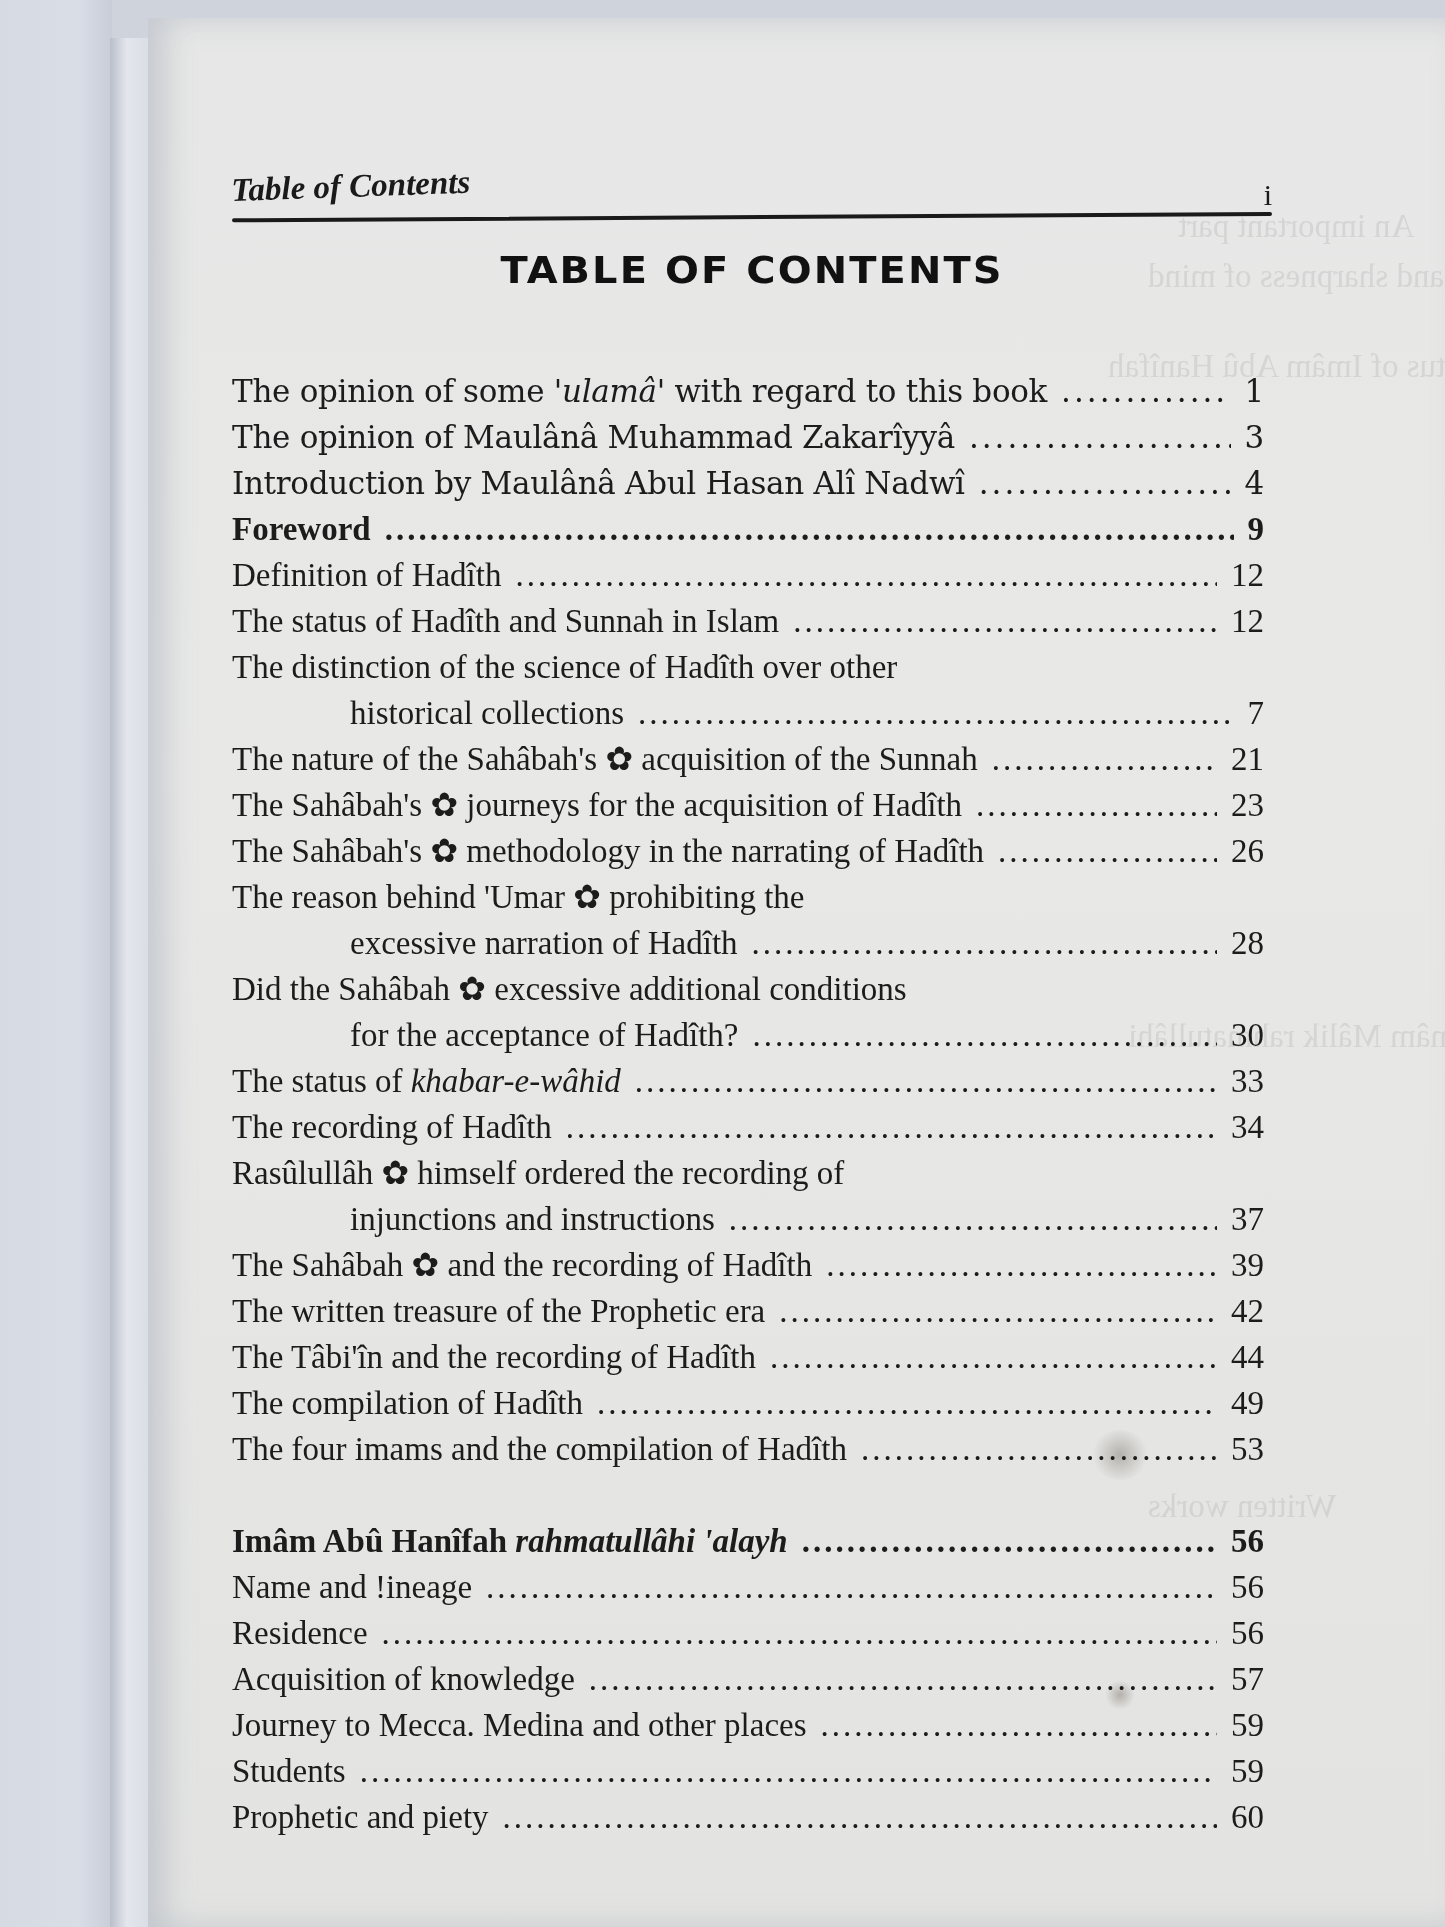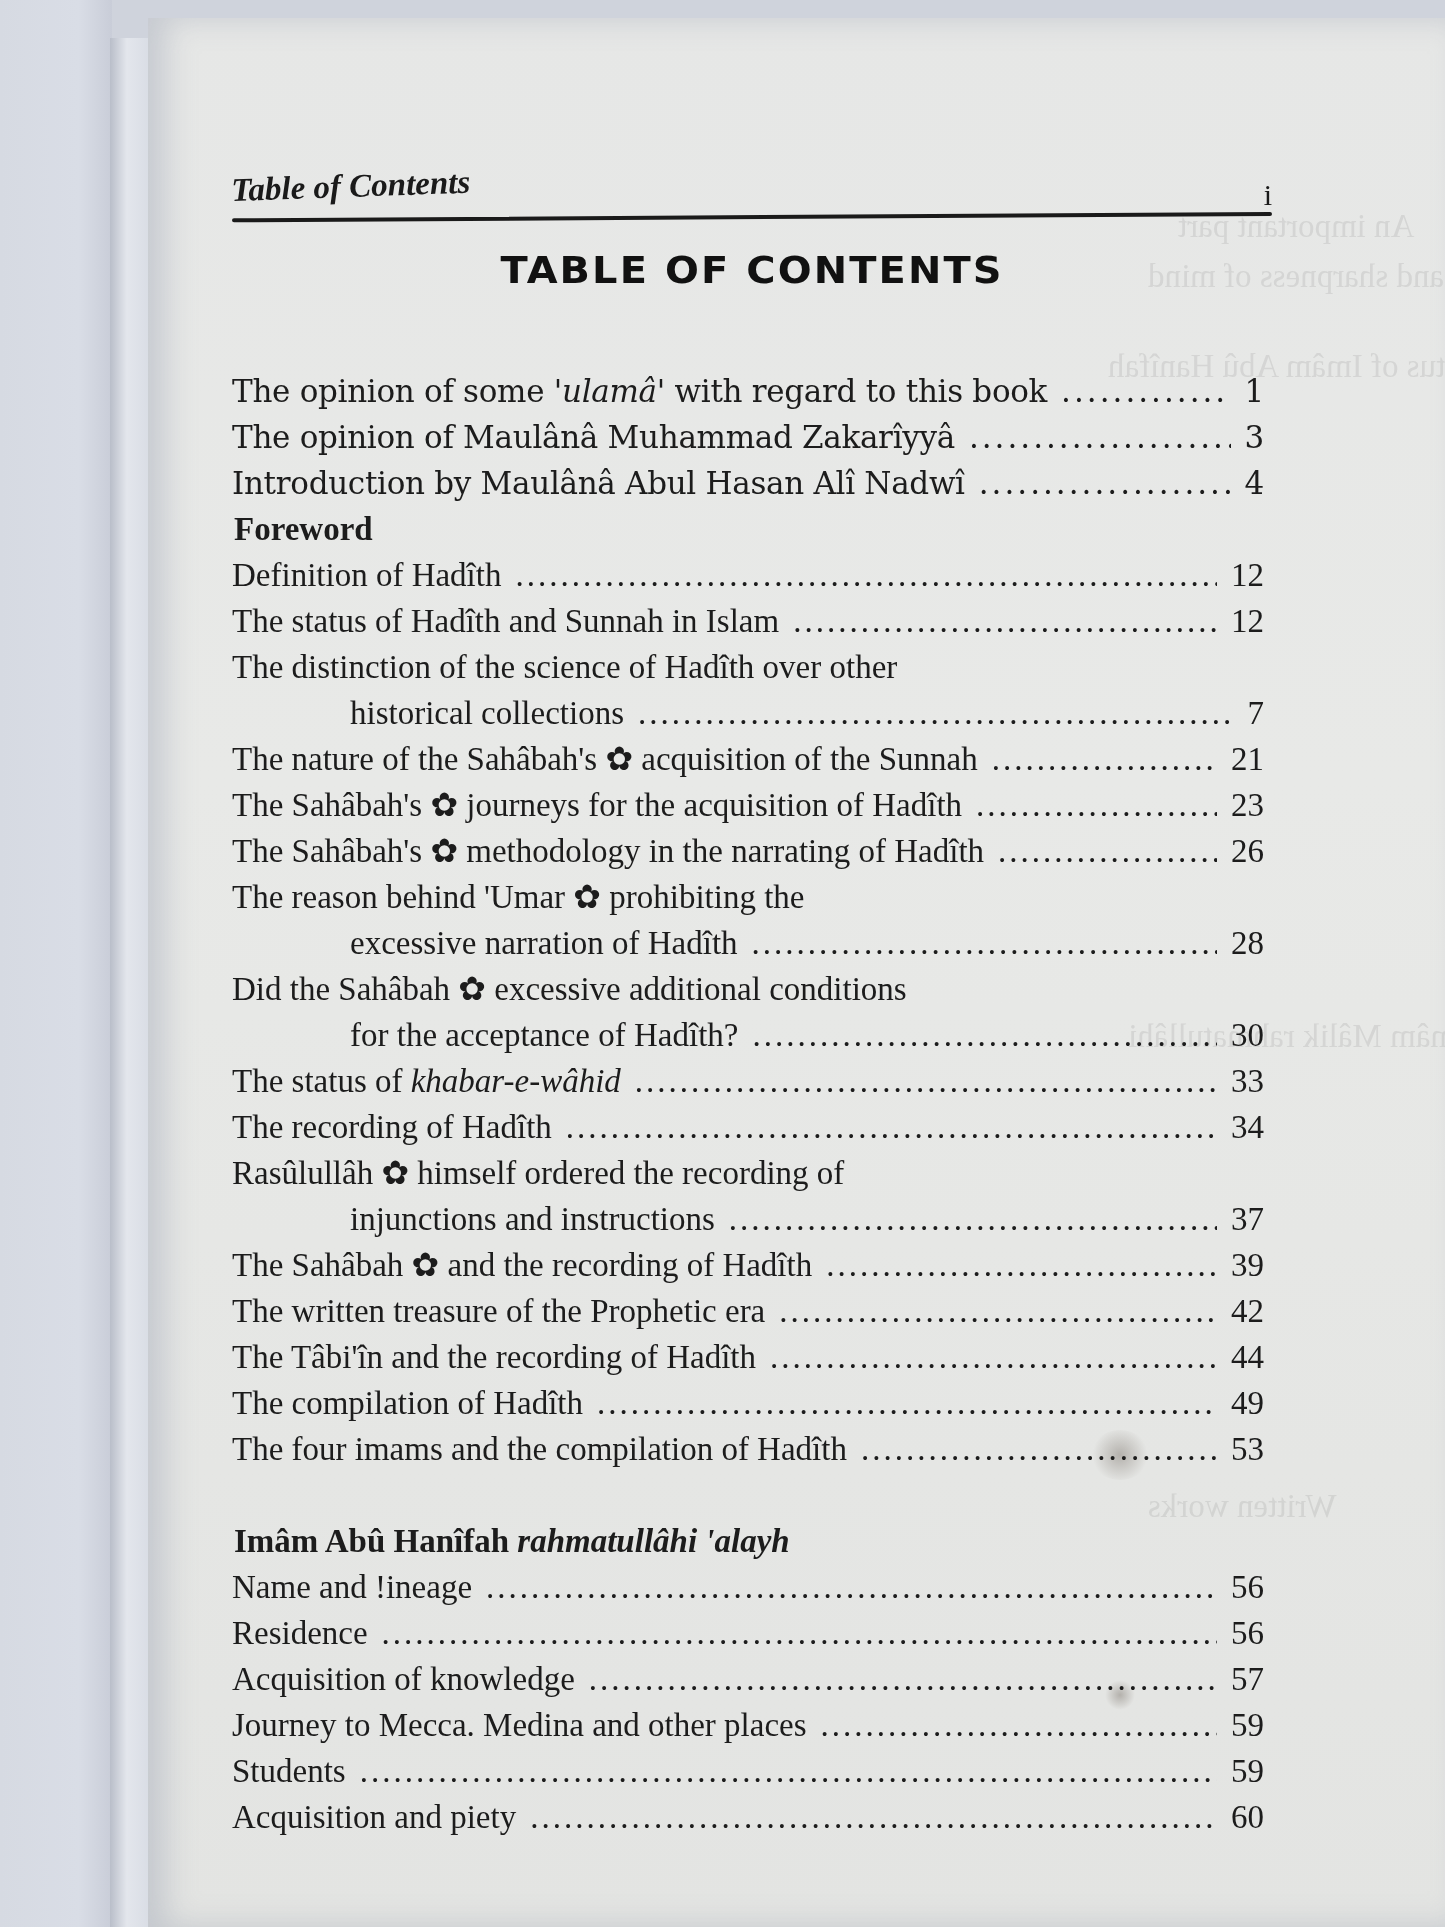--- a/index.html
+++ b/index.html
@@ -52,21 +52,21 @@
     .toc {
       position: absolute; left: 232px; top: 368px; width: 1032px;
       color: #1c1c1c;
     }
     .toc-row {
       display: flex; align-items: baseline; height: 46px; line-height: 46px;
       font-size: 33px; white-space: nowrap; overflow: hidden; gap: 12px;
     }
     .toc-row.sans { font-family: "DejaVu Serif", serif; font-size: 31px; letter-spacing: -0.3px; }
     .toc-row.condensed { font-family: "Liberation Serif", serif; transform-origin: left; }
-    .toc-row.bold { font-weight: bold; flex-direction: column; }
+    .toc-row.bold { font-weight: bold; }
     .toc-row.indent .toc-text { padding-left: 118px; }
     .toc-row.cont { height: 46px; font-family: Liberation Serif, serif; }
     .toc-text { flex: 0 0 auto; }
     .toc-text em { font-style: italic; }
     .toc-dots {
       flex: 1 1 auto; overflow: hidden; margin: 0 2px;
       letter-spacing: 3px;
     }
     .toc-dots::before {
       content: "..............................................................................................................................................................................................................";
@@ -241,17 +241,17 @@
       <span class="toc-text"><span>Journey to Mecca. Medina and other places</span></span>
       <span class="toc-dots"></span>
       <span class="toc-page">59</span>
     </div>
     <div class="toc-row condensed">
       <span class="toc-text"><span>Students</span></span>
       <span class="toc-dots"></span>
       <span class="toc-page">59</span>
     </div>
     <div class="toc-row condensed">
-      <span class="toc-text"><span>Acquisition and piety</span></span>
+      <span class="toc-text"><span>Prophetic and piety</span></span>
       <span class="toc-dots"></span>
       <span class="toc-page">60</span>
     </div>
   </div>
 
 </body></html>

